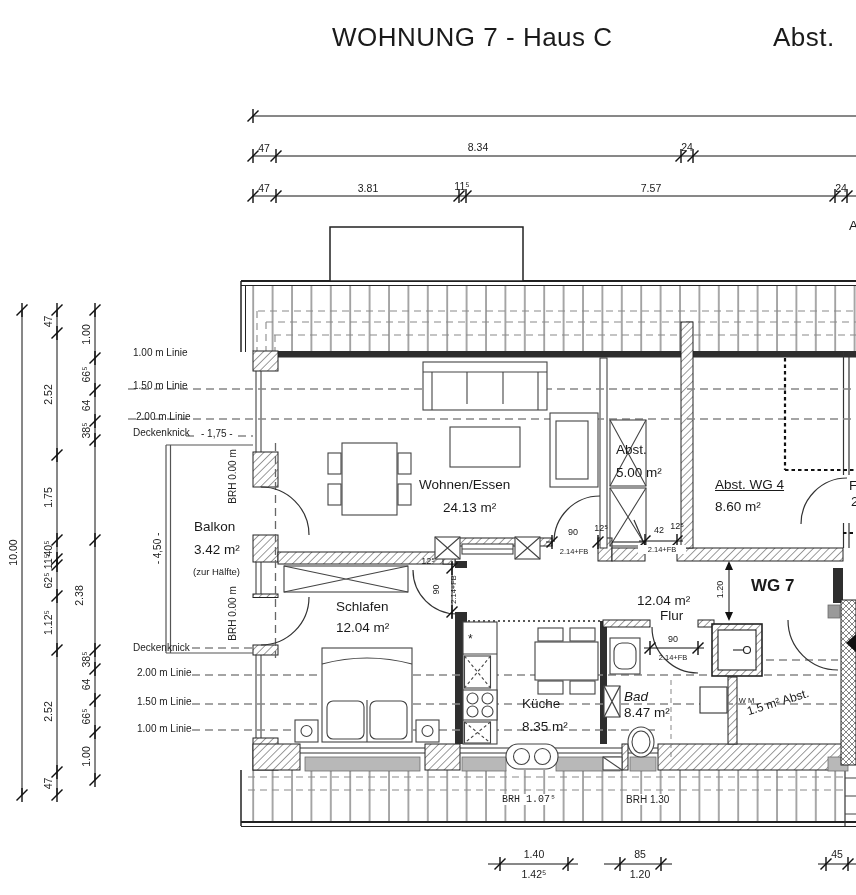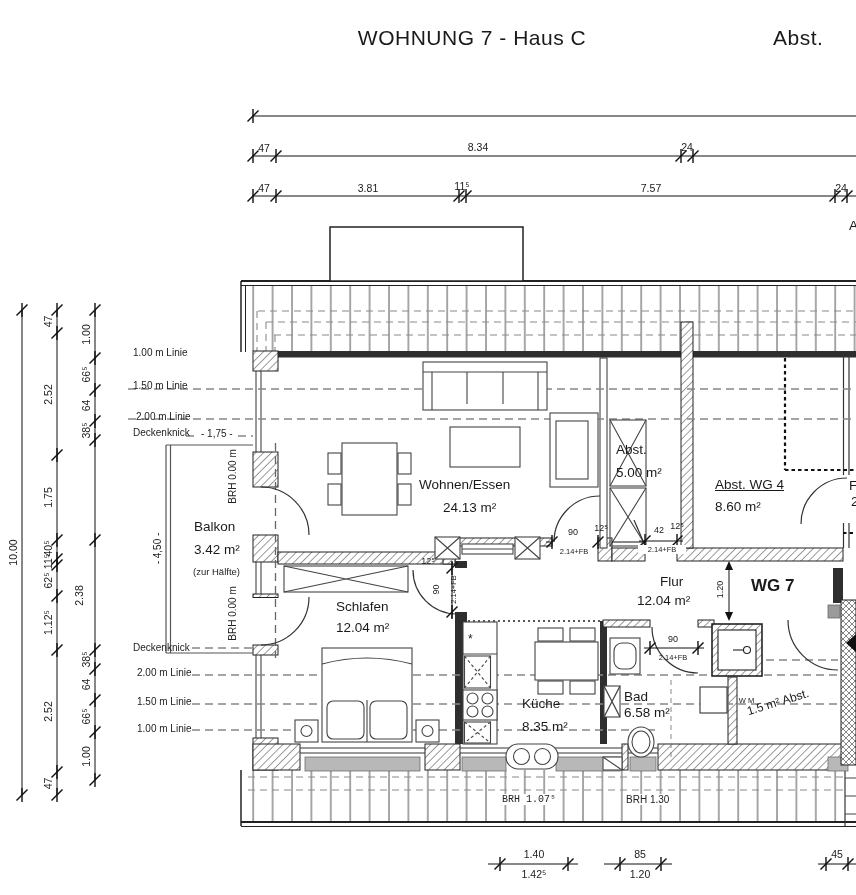--- a/index.html
+++ b/index.html
@@ -1,20 +1,20 @@
 <!DOCTYPE html>
 <html><head>
 <meta charset="utf-8">
 <style>
   html,body{margin:0;padding:0;background:#fff;}
   #canvas{position:relative;width:856px;height:895px;background:#fff;overflow:hidden;
           font-family:"Liberation Sans",sans-serif;color:#1a1a1a;}
   #plan-svg{position:absolute;left:0;top:0;}
   .t{position:absolute;white-space:nowrap;font-size:13.5px;line-height:15px;}
-  .ttl{font-size:21px;line-height:23px;letter-spacing:.5px;}
+  .ttl{font-size:26px;line-height:23px;letter-spacing:.5px;}
   .s{font-size:10.5px;line-height:12px;}
   .lin{font-size:10px;line-height:11px;color:#222;}
   .xs{font-size:9px;line-height:10px;}
   .xxs{font-size:7.5px;line-height:9px;}
   .b{font-weight:bold;}
   .c{text-align:center;}
   .rot{width:60px;height:13px;line-height:13px;text-align:center;transform:rotate(-90deg);}
   .wbg{background:#fff;padding:0 2px;}
 </style>
 </head>
@@ -407,23 +407,23 @@
 <div class="t lin rot" style="left:202px;top:470px;">BRH 0.00 m</div>
 <div class="t lin rot" style="left:202px;top:607px;">BRH 0.00 m</div>
 
 <div class="t" style="left:419px;top:477px;">Wohnen/Essen</div>
 <div class="t" style="left:443px;top:500px;">24.13 m²</div>
 <div class="t" style="left:336px;top:599px;">Schlafen</div>
 <div class="t" style="left:336px;top:620px;">12.04 m²</div>
 <div class="t" style="left:522px;top:696px;">Küche</div>
 <div class="t" style="left:522px;top:719px;">8.35 m²</div>
 <div class="t" style="left:468px;top:632px;width:14px;font-size:12px;">*</div>
-<div class="t" style="left:624px;top:689px;">Bad</div>
-<div class="t" style="left:624px;top:705px;">6.58 m²</div>
-<div class="t" style="left:660px;top:574px;">Flur</div>
+<div class="t" style="left:624px;top:689px;font-style:italic;">Bad</div>
+<div class="t" style="left:624px;top:705px;">8.47 m²</div>
+<div class="t" style="left:660px;top:608px;">Flur</div>
 <div class="t" style="left:637px;top:593px;">12.04 m²</div>
 <div class="t" style="left:616px;top:442px;">Abst.</div>
 <div class="t" style="left:616px;top:465px;">5.00 m²</div>
 <div class="t" style="left:715px;top:477px;text-decoration:underline;">Abst. WG 4</div>
 <div class="t" style="left:715px;top:499px;">8.60 m²</div>
 <div class="t b" style="left:751px;top:578px;font-size:17px;">WG 7</div>
 <div class="t" style="left:733px;top:695px;width:90px;font-size:12px;text-align:center;transform:rotate(-17deg);">1.5 m² Abst.</div>
 <div class="t xxs c" style="left:701px;top:696px;width:25px;letter-spacing:2px;margin-left:34px;">WM</div>
 
 <div class="t xs c" style="left:563px;top:527px;width:20px;">90</div>

